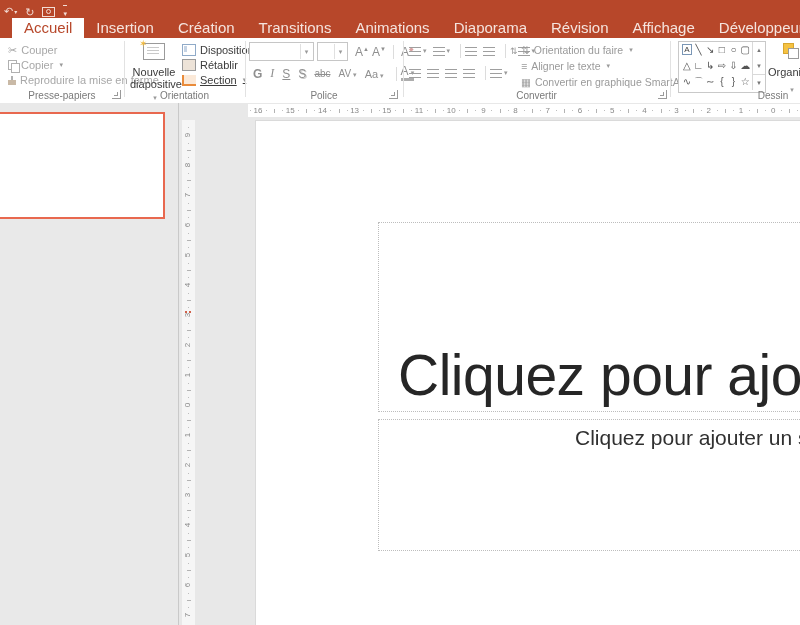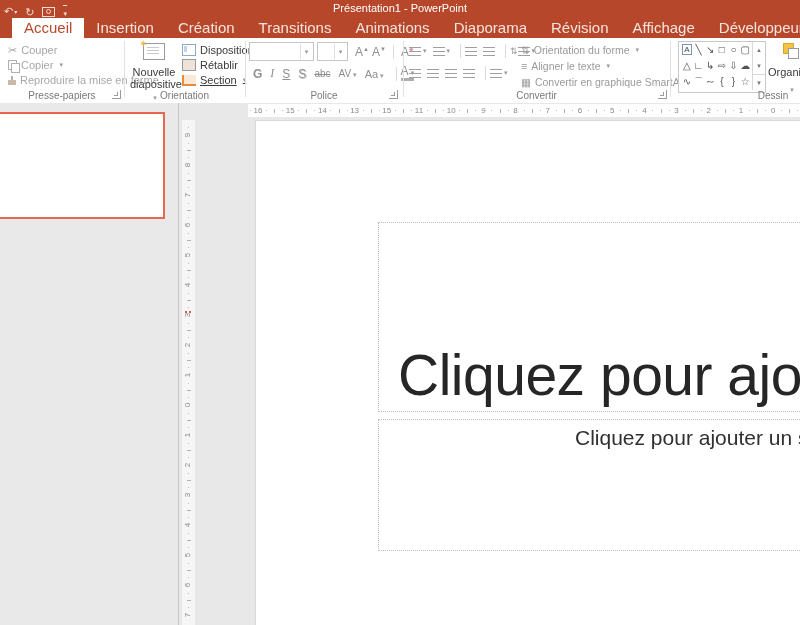--- a/index.html
+++ b/index.html
@@ -116,21 +116,20 @@
 
 <div class="app">
 
   <div class="titlebar">
     <div class="qat">
       <span class="qbtn"><span>↶</span><span class="caret">▾</span></span>
       <span class="qbtn"><span>↻</span></span>
       <span class="qbtn"><span class="monitor"></span></span>
       <span class="qbtn qat-more">▾</span>
     </div>
-    <div class="wintitle">Présentation1 - PowerPoint</div>
   </div>
 
   <div class="tabrow">
     <div class="tab selected">Accueil</div>
     <div class="tab">Insertion</div>
     <div class="tab">Création</div>
     <div class="tab">Transitions</div>
     <div class="tab">Animations</div>
     <div class="tab">Diaporama</div>
     <div class="tab">Révision</div>
@@ -251,21 +250,21 @@
           </span>
         <span class="vsep"></span>
         <span class="pbtn">
             <span class="st"></span>
             <span class="dd">▾</span>
           </span>
       </div>
       <div style="position:absolute;left:118px;top:6px;">
         <div class="pr-item">
           <span>⇅</span>
-          <span>Orientation du forme</span>
+          <span>Orientation du faire</span>
             <span class="dd">▾</span>
         </div>
         <div class="pr-item">
           <span>≡</span>
           <span>Aligner le texte</span>
             <span class="dd">▾</span>
         </div>
         <div class="pr-item">
           <span>▦</span>
           <span>Convertir en graphique SmartArt</span>

